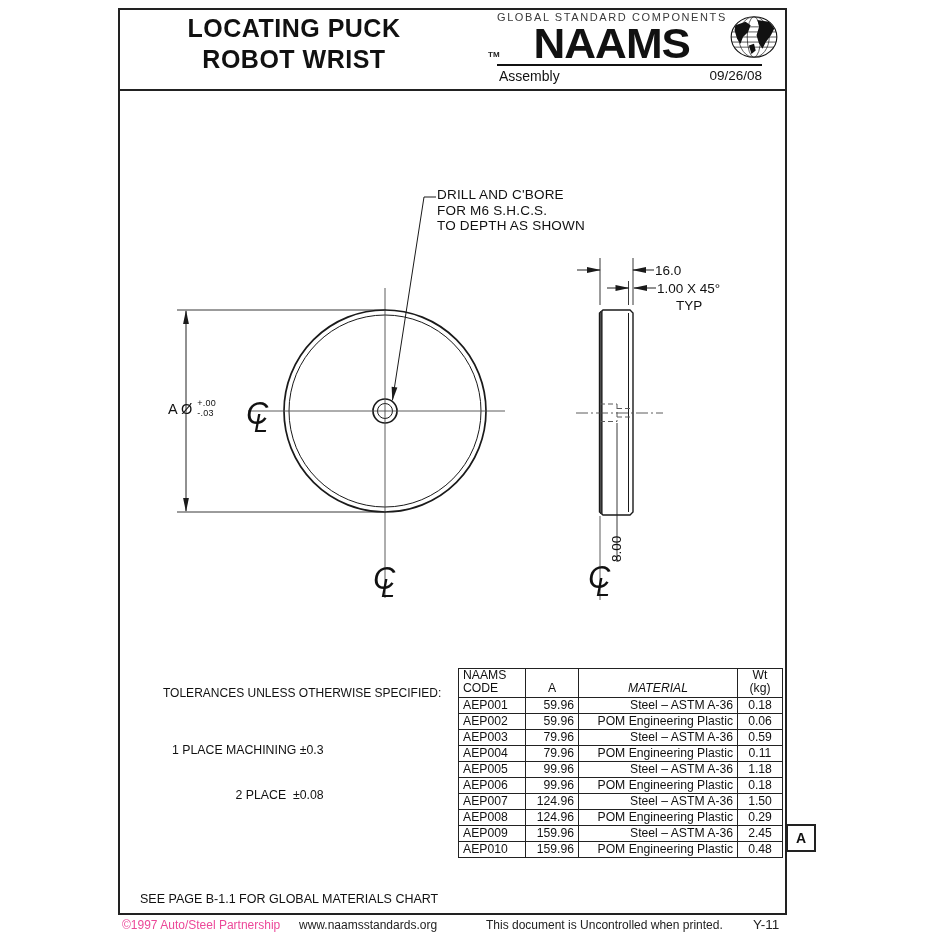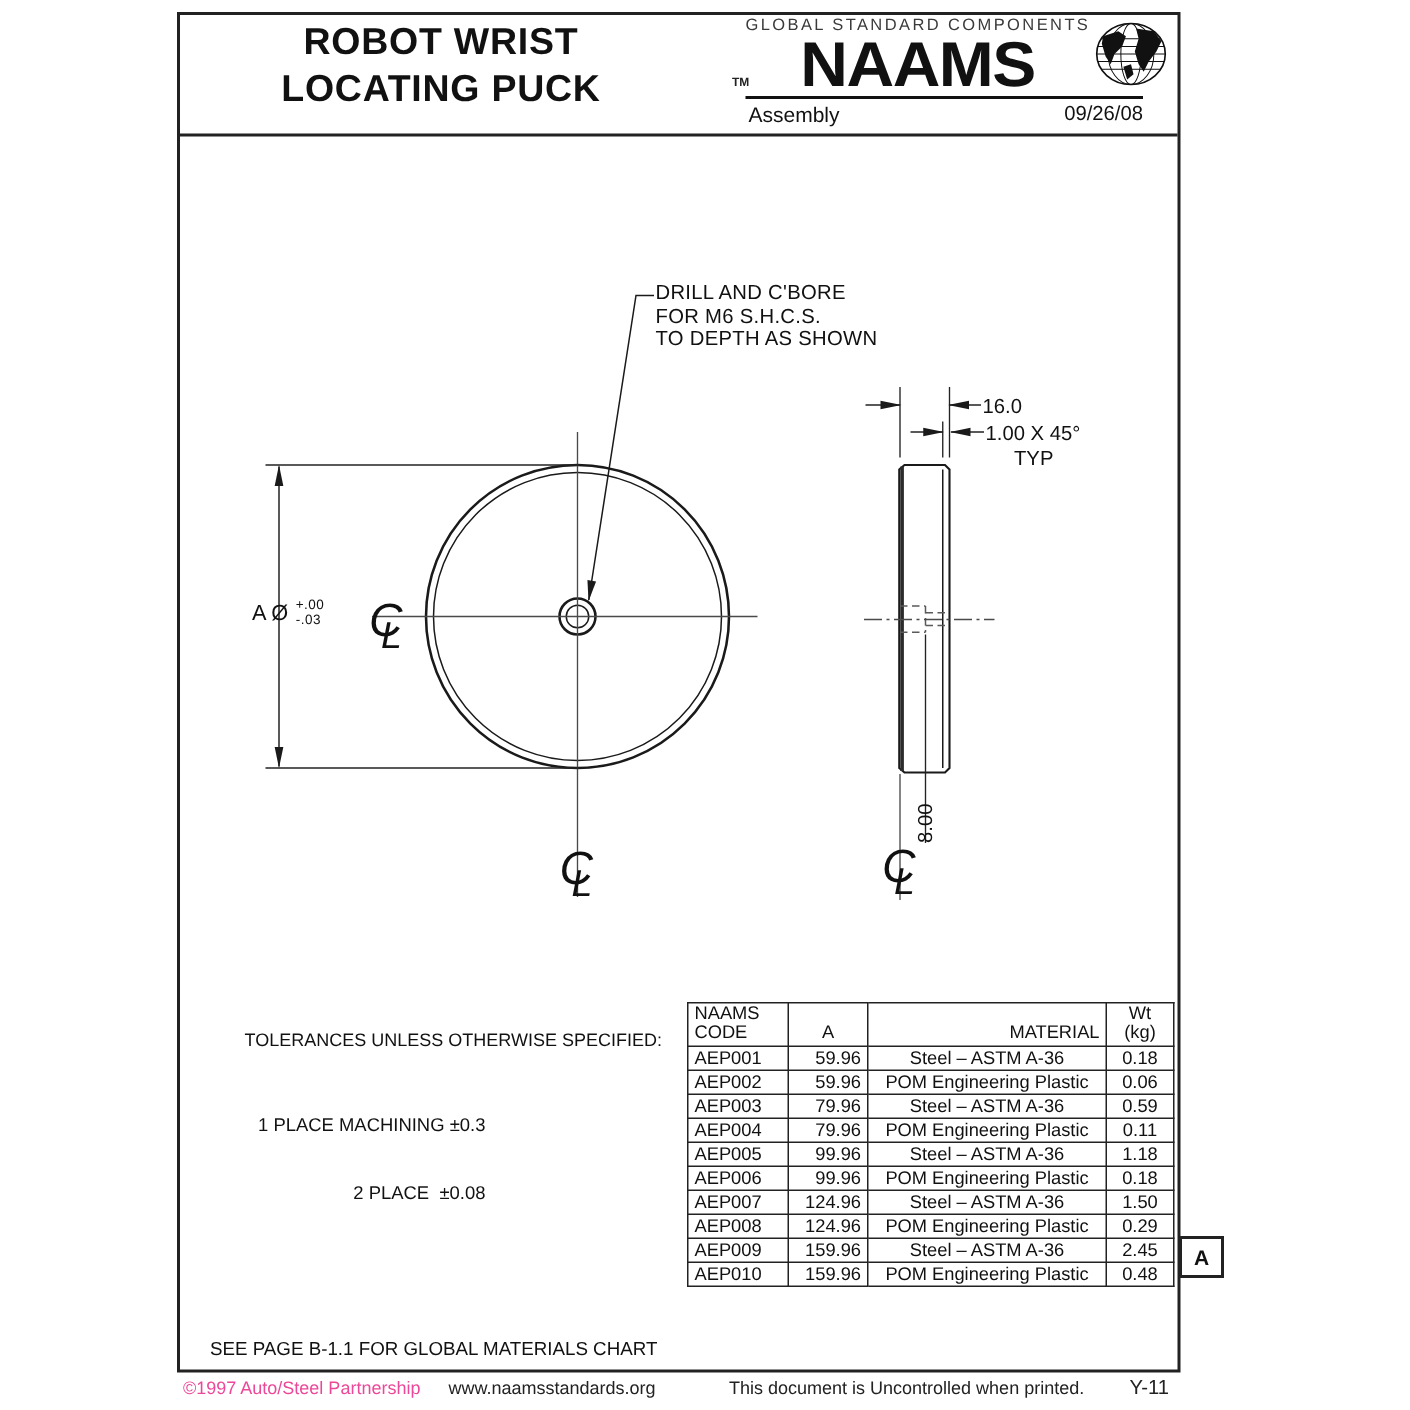--- a/index.html
+++ b/index.html
@@ -34,25 +34,25 @@
   .tol-block{left:163px;top:686px;font-size:12px;}
   .tol-lines{left:172px;top:713px;font-size:12.3px;line-height:15px;white-space:pre-wrap;}
   .tol-lines div{white-space:pre-wrap;text-align:right;}
 
   
   .parts-table{left:458px;top:668px;border-collapse:collapse;font-size:12.2px;}
   .parts-table th,.parts-table td{border:1.4px solid #222;padding:0 4px;height:15px;line-height:13px;}
   .parts-table th{font-weight:normal;white-space:pre-line;vertical-align:bottom;padding-bottom:2px;}
   .th-code{width:58px;text-align:left;padding-left:7px;}
   .th-a{width:44px;text-align:center;}
-  .th-material{width:150px;text-align:right;padding-left:5px;}
+  .th-material{width:150px;text-align:center;padding-left:5px;font-style:italic;}
   .th-wt{width:36px;text-align:center;}
   .td-code{text-align:left;padding-left:7px;}
   .td-a{text-align:right;padding-right:5px;}
-  .td-material{text-align:center;padding-left:5px;margin-top:39px;}
+  .td-material{text-align:right;padding-left:5px;margin-top:39px;}
   .td-wt{text-align:center;}
 
   
   .zone-box{left:786px;top:824px;width:26px;height:24px;border:2px solid #222;
             display:flex;align-items:center;justify-content:center;font-size:14px;font-weight:bold;}
 
   
   .materials-note{left:140px;top:892px;font-size:12.5px;}
   .footer-copy{left:122px;top:918px;font-size:12px;color:#ec4899;}
   .footer-site{left:299px;top:918px;font-size:12px;color:#222;}
@@ -136,22 +136,22 @@
 
     <use href="#clsym" x="246" y="424"></use>
     <use href="#clsym" x="373" y="589"></use>
     <use href="#clsym" x="588" y="588"></use>
   </svg>
 
   <div class="abs sheet-border"></div>
   <div class="abs header-divider"></div>
 
   <div class="abs title">
+    <div>LOCATING PUCK</div>
     <div>ROBOT WRIST</div>
-    <div>LOCATING PUCK</div>
   </div>
 
   <div class="abs tagline">GLOBAL STANDARD COMPONENTS</div>
 
   <div class="abs brand-row">
     <span class="tm">TM</span>
     <span class="brand">NAAMS</span>
     <span class="globe">
       <svg width="52" height="44" viewBox="0 0 60 52">
         <clipPath id="gclip">

